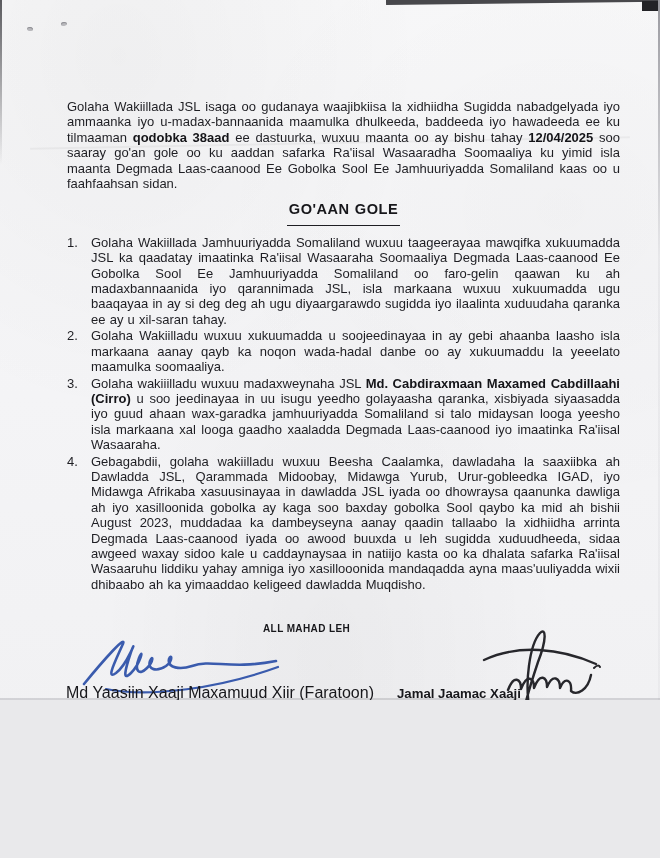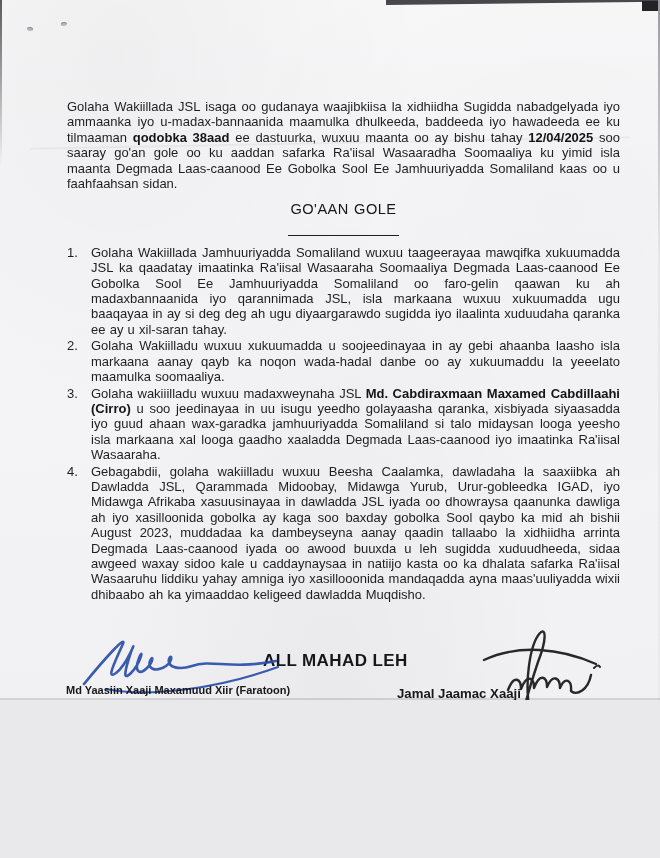--- a/index.html
+++ b/index.html
@@ -31,36 +31,36 @@
 
   
   .text-col{
     position:absolute;left:67px;top:99px;width:553px;
     color:#1e1e23;font-size:13px;line-height:15.4px;
     text-align:justify;word-spacing:.6px;
   }
   .text-col b{font-weight:bold;color:#141418;}
   .heading-row{text-align:center;margin:11px 0 9px 0;}
   .heading{
-    display:inline-block;font-weight:normal;font-size:14.6px;letter-spacing:.5px;
-    border-bottom:1.7px solid #1e1e23;padding:0 2px 17px 2px;color:#17171b;
+    display:inline-block;font-weight:bold;font-size:14.6px;letter-spacing:.5px;
+    border-bottom:1.7px solid #1e1e23;padding:0 2px 7px 2px;color:#17171b;
   }
   .res-item{display:flex;margin-bottom:1px;}
   .res-num{flex:0 0 24px;}
   .res-body{flex:1;text-align:justify;}
 
   
   .closing{
-    position:absolute;left:263px;top:651px;
-    font-weight:bold;font-size:17px;letter-spacing:.4px;color:#17171b;
+    position:absolute;left:263px;top:623px;
+    font-weight:bold;font-size:10px;letter-spacing:.4px;color:#17171b;
   }
   .sig-svg{position:absolute;pointer-events:none;}
   .sig-left{left:78px;top:626px;}
   .sig-right{left:466px;top:628px;}
-  .name-left{position:absolute;left:66px;top:684px;font-weight:bold;font-size:11px;color:#17171b;white-space:nowrap;}
+  .name-left{position:absolute;left:66px;top:684px;font-weight:normal;font-size:16px;color:#17171b;white-space:nowrap;}
   .title-left{position:absolute;left:88px;top:700px;font-weight:bold;font-size:13.2px;color:#17171b;white-space:nowrap;}
   .name-right{position:absolute;left:397px;top:686px;font-weight:bold;font-size:13.2px;color:#17171b;white-space:nowrap;}
   .title-right-1{position:absolute;left:352px;top:702px;font-weight:bold;font-size:13.2px;color:#17171b;white-space:nowrap;}
   .title-right-2{position:absolute;left:437px;top:718px;font-weight:bold;font-size:13.2px;color:#17171b;white-space:nowrap;}
   .stamp-svg{position:absolute;left:250px;top:708px;opacity:.92;}
 </style>
 </head>
 <body>
 
 <div class="paper">

